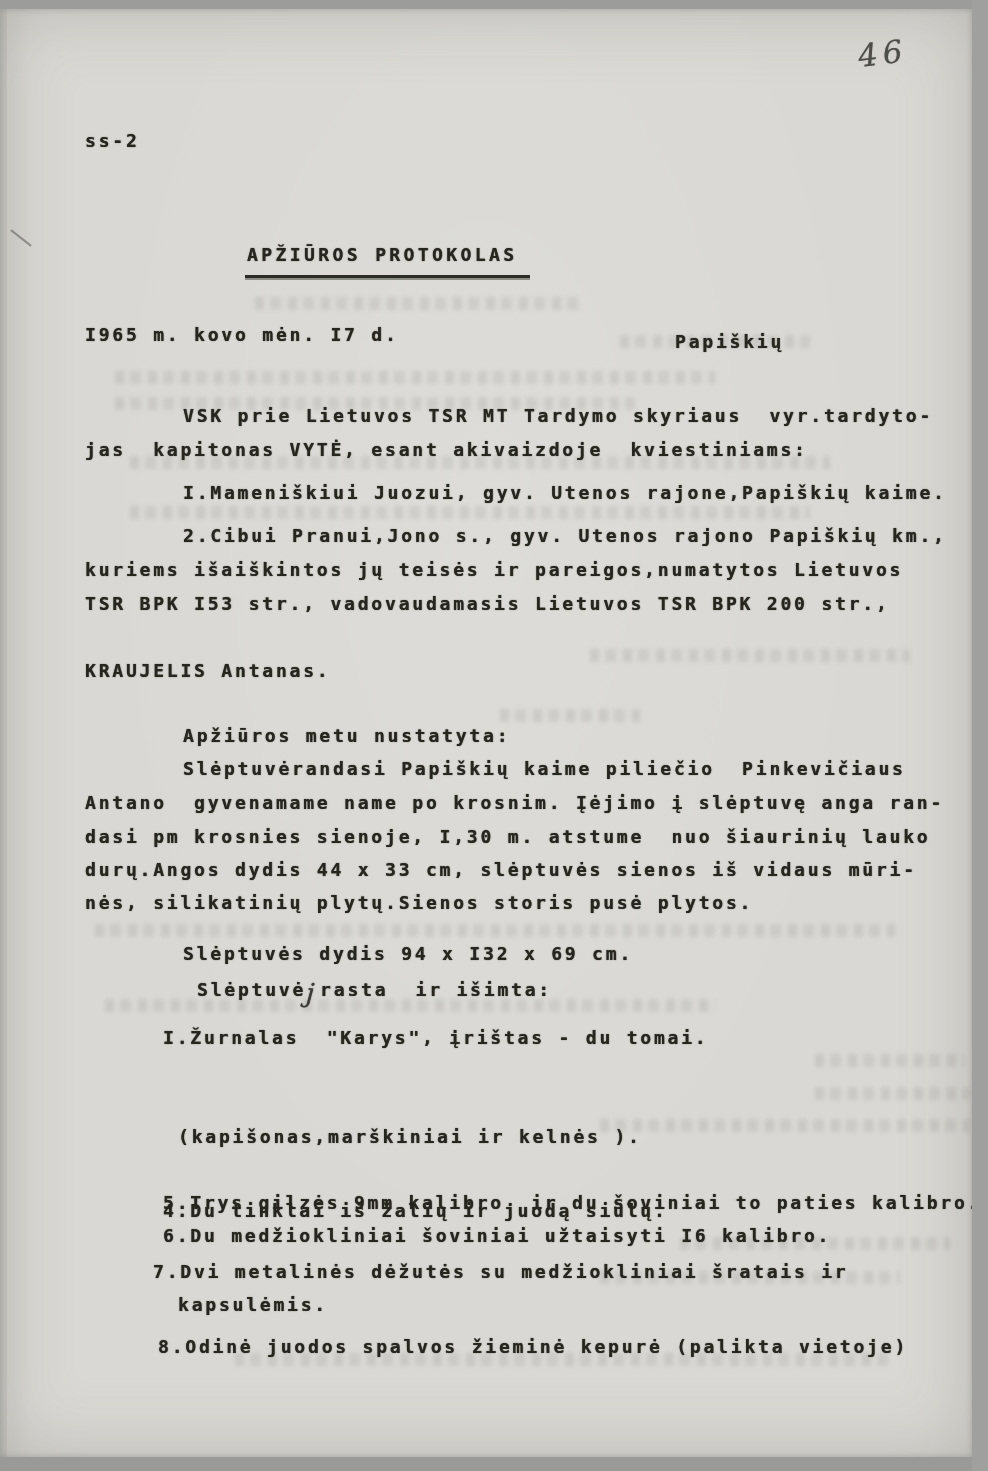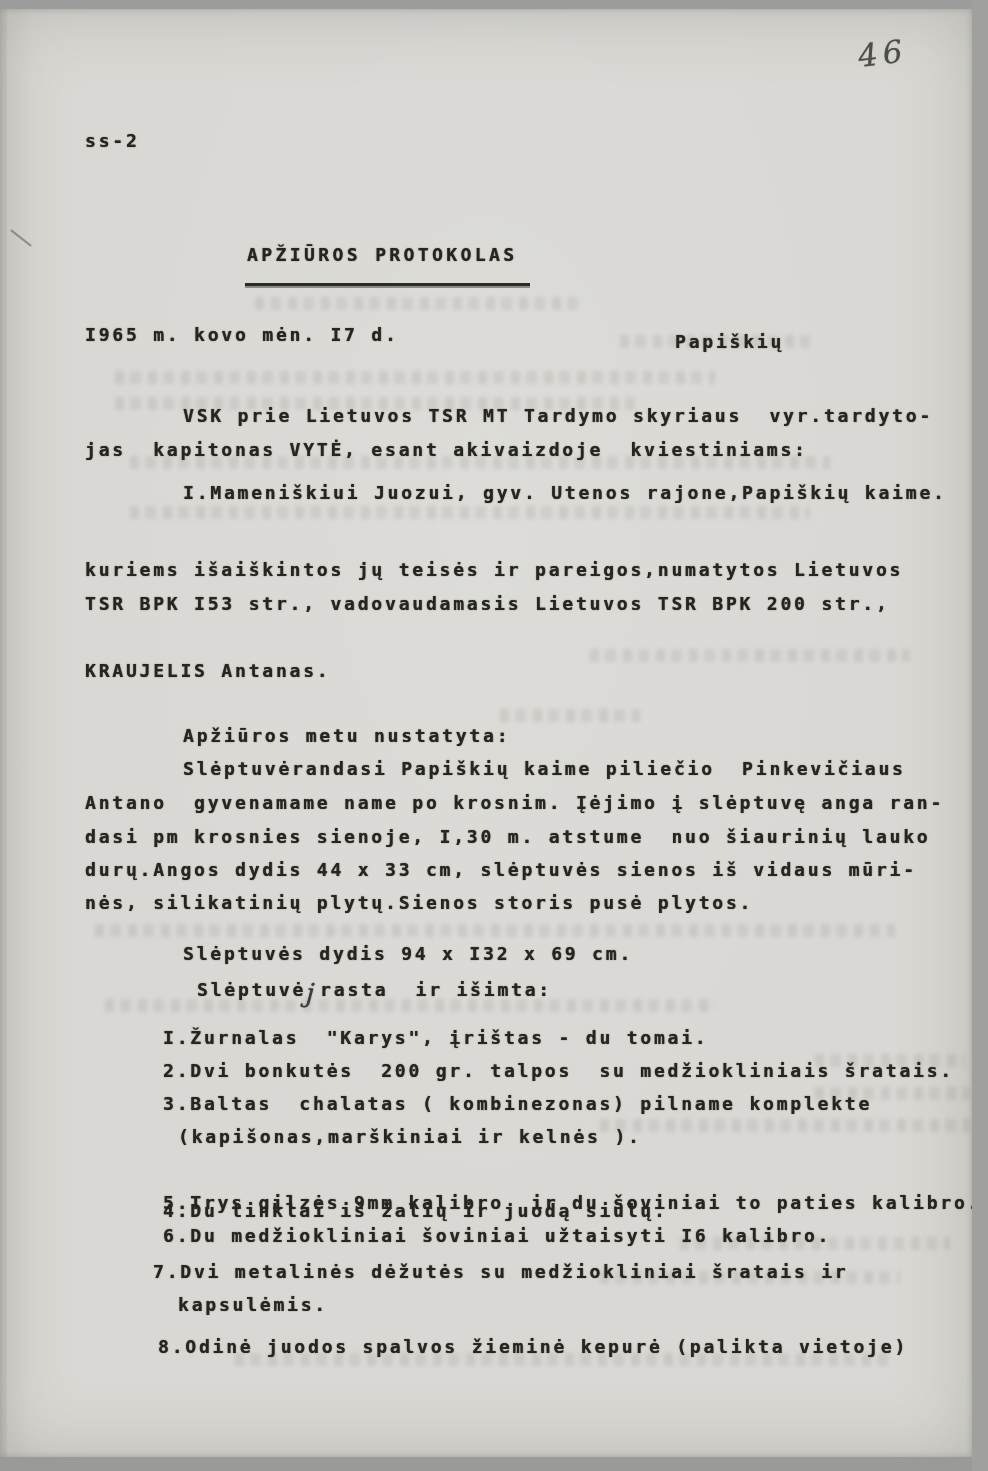--- a/index.html
+++ b/index.html
@@ -26,21 +26,21 @@
     font-weight:bold;
     letter-spacing:2.8px;
     color:#26261f;
     text-shadow:0 0 1.2px rgba(40,40,35,.75), 0.4px 0.4px 0 rgba(40,40,35,.35);
     line-height:24px;
   }
   .page-code{position:absolute;left:85px;top:120px;}
   .doc-title{
     position:absolute;left:245px;top:234px;
     letter-spacing:3.4px;
-    padding:0 12px 16px 2px;
+    padding:0 12px 8px 2px;
     border-bottom:3px solid #2c2c26;
     box-shadow:0 2px 0 rgba(44,44,38,.45);
   }
   .date-line{position:absolute;left:85px;top:314px;}
   .place-name{position:absolute;left:675px;top:321px;}
   .hand-number{
     position:absolute;left:858px;top:26px;
     font-family:"DejaVu Serif","Liberation Serif",serif;
     font-style:italic;font-weight:normal;
     font-size:31px;color:#4d4d49;
@@ -101,34 +101,33 @@
     <div class="tline page-code">ss-2</div>
     <div class="hand-number">46</div>
     <div class="pen-tick"></div>
     <div class="tline doc-title">APŽIŪROS PROTOKOLAS</div>
     <div class="tline date-line">I965 m. kovo mėn. I7 d.</div>
     <div class="tline place-name">Papiškių</div>
 
   <div class="tline" style="left: 183px; top: 395px;">VSK prie Lietuvos TSR MT Tardymo skyriaus  vyr.tardyto-</div>
       <div class="tline" style="left: 85px; top: 429px;">jas  kapitonas VYTĖ, esant akivaizdoje  kviestiniams:</div>
       <div class="tline" style="left: 183px; top: 472px;">I.Mameniškiui Juozui, gyv. Utenos rajone,Papiškių kaime.</div>
+      <div class="tline" style="left: 183px; top: 515px;">2.Cibui Pranui,Jono s., gyv. Utenos rajono Papiškių km.,</div>
       <div class="tline" style="left: 85px; top: 549px;">kuriems išaiškintos jų teisės ir pareigos,numatytos Lietuvos</div>
       <div class="tline" style="left: 85px; top: 583px;">TSR BPK I53 str., vadovaudamasis Lietuvos TSR BPK 200 str.,</div>
       <div class="tline" style="left: 85px; top: 650px;">KRAUJELIS Antanas.</div>
       <div class="tline" style="left: 183px; top: 715px;">Apžiūros metu nustatyta:</div>
       <div class="tline" style="left: 183px; top: 748px;">Slėptuvėrandasi Papiškių kaime piliečio  Pinkevičiaus</div>
       <div class="tline" style="left: 85px; top: 782px;">Antano  gyvenamame name po krosnim. Įėjimo į slėptuvę anga ran-</div>
       <div class="tline" style="left: 85px; top: 816px;">dasi pm krosnies sienoje, I,30 m. atstume  nuo šiaurinių lauko</div>
       <div class="tline" style="left: 85px; top: 849px;">durų.Angos dydis 44 x 33 cm, slėptuvės sienos iš vidaus mūri-</div>
       <div class="tline" style="left: 85px; top: 882px;">nės, silikatinių plytų.Sienos storis pusė plytos.</div>
       <div class="tline" style="left: 183px; top: 933px;">Slėptuvės dydis 94 x I32 x 69 cm.</div>
       <div class="tline" style="left: 197px; top: 966px;"><span>Slėptuvė</span><span class="hand-ins">j</span><span>rasta  ir išimta:</span></div>
       <div class="tline" style="left: 163px; top: 1017px;">I.Žurnalas  "Karys", įrištas - du tomai.</div>
-      <div class="tline" style="left: 163px; top: 1050px;">2.Dvi bonkutės  200 gr. talpos  su medžiokliniais šratais.</div>
-      <div class="tline" style="left: 163px; top: 1083px;">3.Baltas  chalatas ( kombinezonas) pilname komplekte</div>
       <div class="tline" style="left: 178px; top: 1116px;">(kapišonas,marškiniai ir kelnės ).</div>
       <div class="tline" style="left: 163px; top: 1190px;">4.Du tinklai iš žalių ir juodą siūlų.</div>
       <div class="tline" style="left: 163px; top: 1182px;">5.Trys gilzės 9mm kalibro  ir du šoviniai to paties kalibro.</div>
       <div class="tline" style="left: 163px; top: 1215px; text-align: right;">6.Du medžiokliniai šoviniai užtaisyti I6 kalibro.</div>
       <div class="tline" style="left: 153px; top: 1251px;">7.Dvi metalinės dėžutės su medžiokliniai šratais ir</div>
       <div class="tline" style="left: 178px; top: 1284px;">kapsulėmis.</div>
       <div class="tline" style="left: 158px; top: 1326px;">8.Odinė juodos spalvos žieminė kepurė (palikta vietoje)</div>
     </div>
   <div class="edge-top"></div>
   <div class="edge-bottom"></div>

